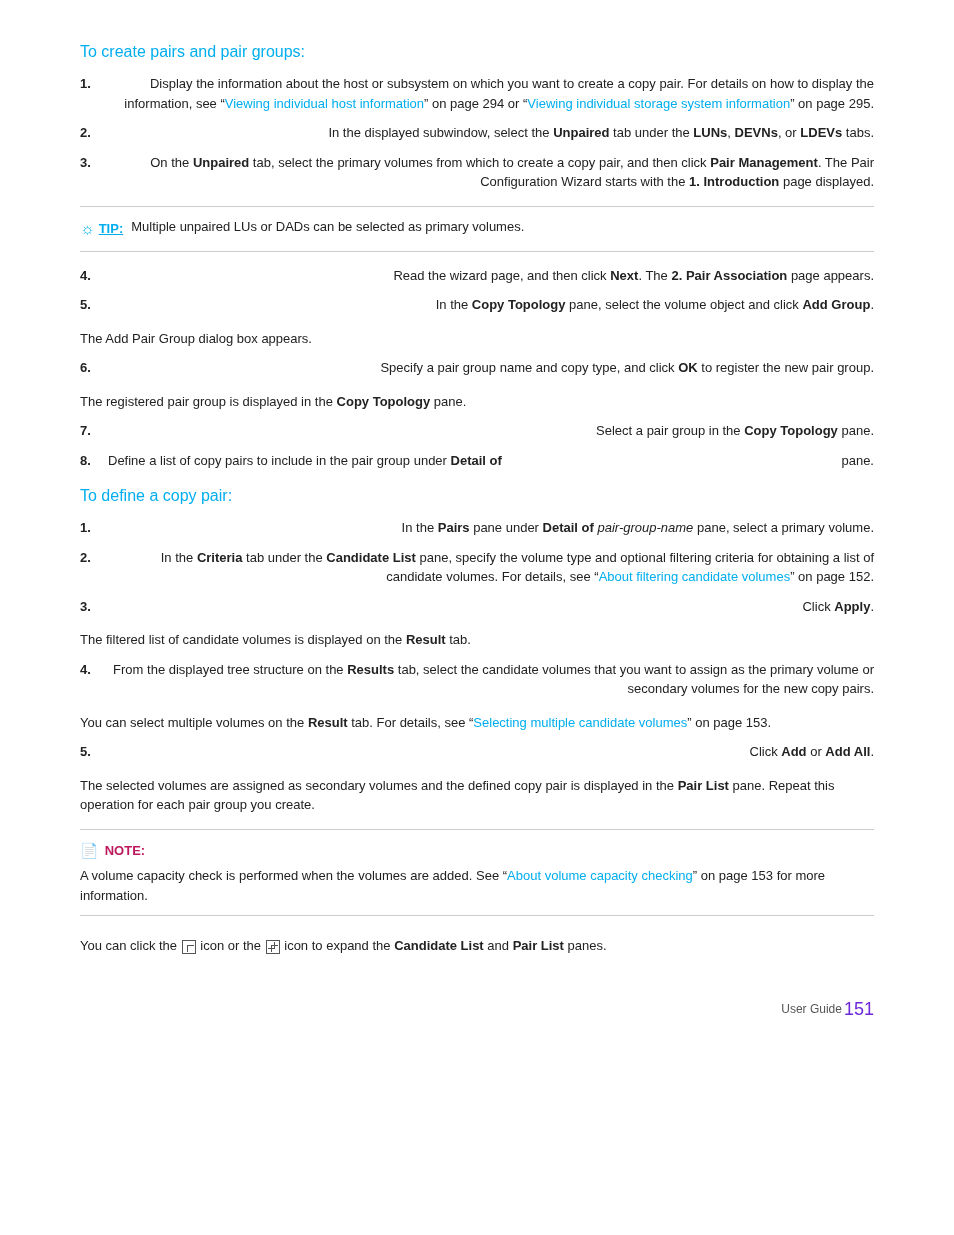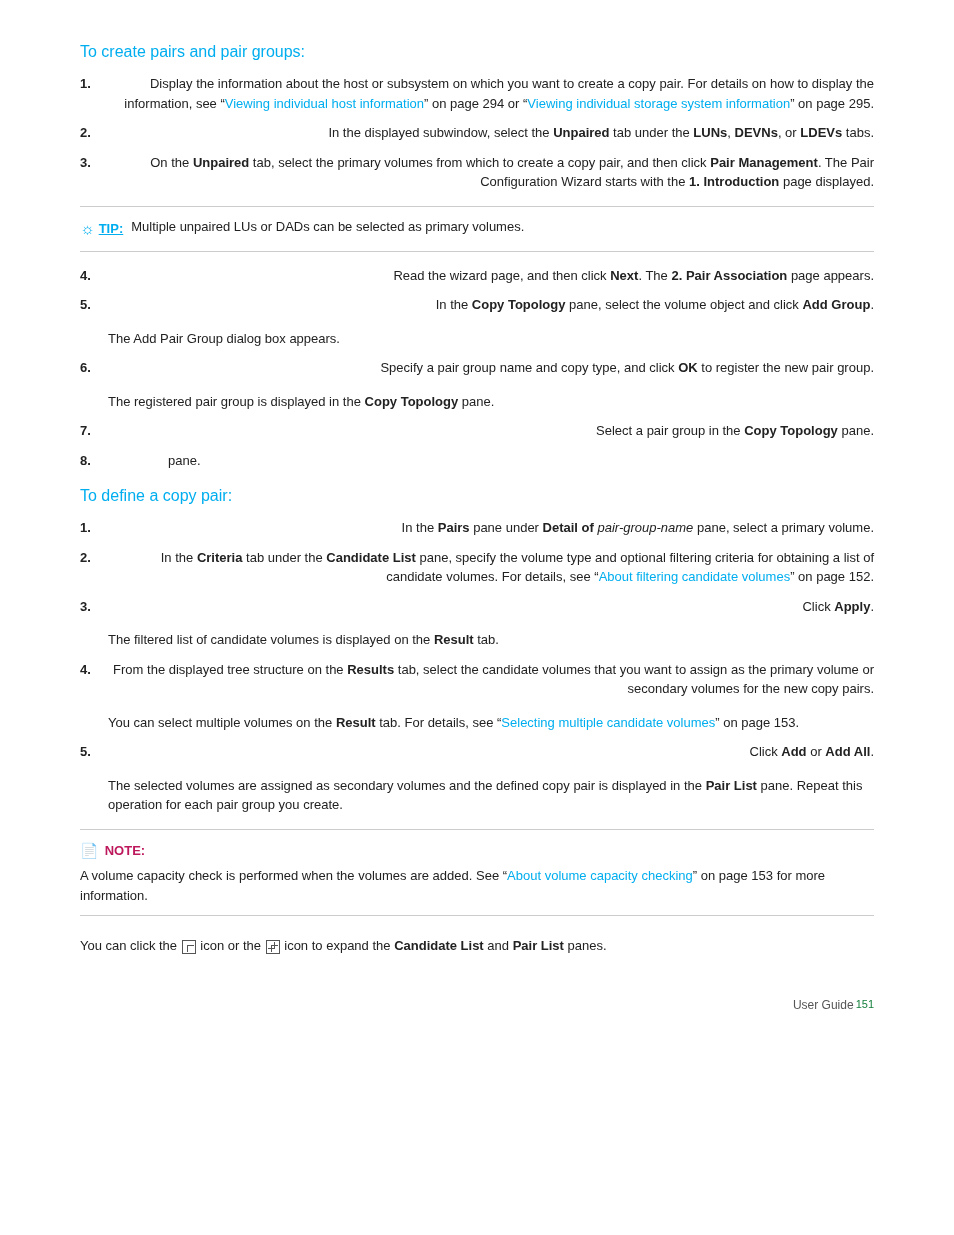--- a/index.html
+++ b/index.html
@@ -35,21 +35,20 @@
       font-weight: bold;
       color: #222;
       font-size: 13px;
       padding-top: 0;
     }
     ol.steps > li .step-content {
       flex: 1;
       text-align: right;
     }
     .sub-content {
-      margin-left: 28px;
       margin-bottom: 10px;
       color: #222;
     }
     b { font-weight: bold; }
     a, .link { color: #00aeef; text-decoration: none; }
     .tip-box {
       border-top: 1px solid #ccc;
       border-bottom: 1px solid #ccc;
       padding: 10px 0 10px 0;
       margin: 14px 0 14px 0;
@@ -91,22 +90,22 @@
     .footer {
       display: flex;
       justify-content: flex-end;
       align-items: center;
       margin-top: 40px;
       gap: 2px;
       color: #555;
       font-size: 12px;
     }
     .footer-page {
-      font-size: 11px;
-      color: #15803d;
+      font-size: 18px;
+      color: #6d28d9;
     }
     .expand-icon {
       display: inline-block;
       border: 1px solid #555;
       width: 14px;
       height: 14px;
       vertical-align: middle;
       position: relative;
       margin: 0 1px;
       background: #fff;
@@ -236,20 +235,21 @@
       <li>
         <div class="step-num">7.</div>
         <div class="step-content">
           Select a pair group in the <b>Copy Topology</b> pane.
         </div>
       </li>
 
       <li>
         <div class="step-num">8.</div>
         <div class="step-content" style="display:flex; justify-content:space-between;">
+          <span>Define a list of copy pairs to include in the pair group under <b>Detail of</b></span>
           <span style="margin-left: 60px;">pane.</span>
         </div>
       </li>
     </ol>
   </div>
 
   <div style="margin-top: 10px;">
     <div class="section-heading">To define a copy pair:</div>
     <ol class="steps">
 

